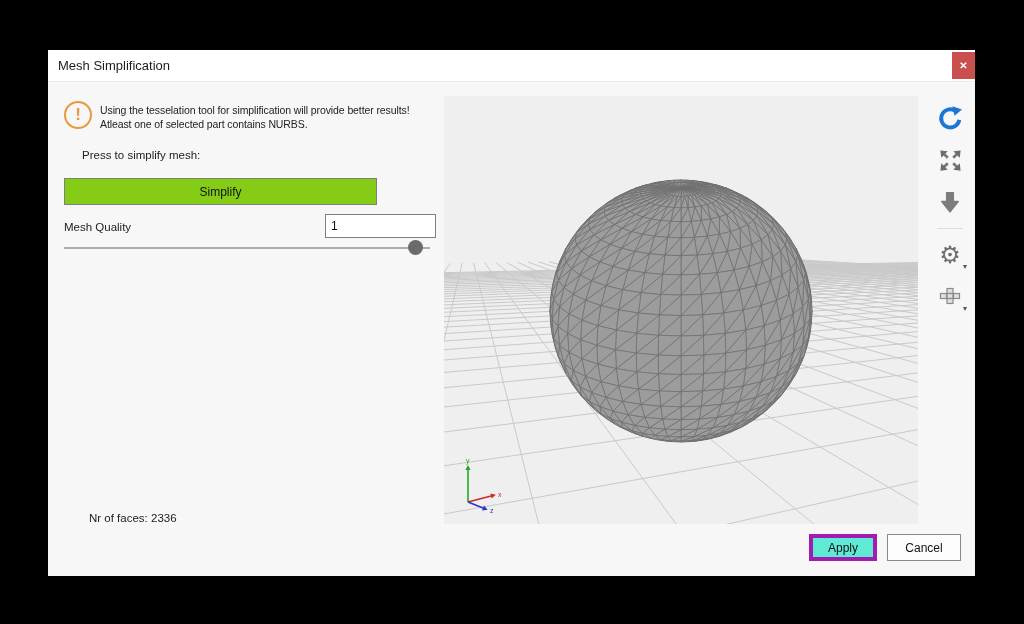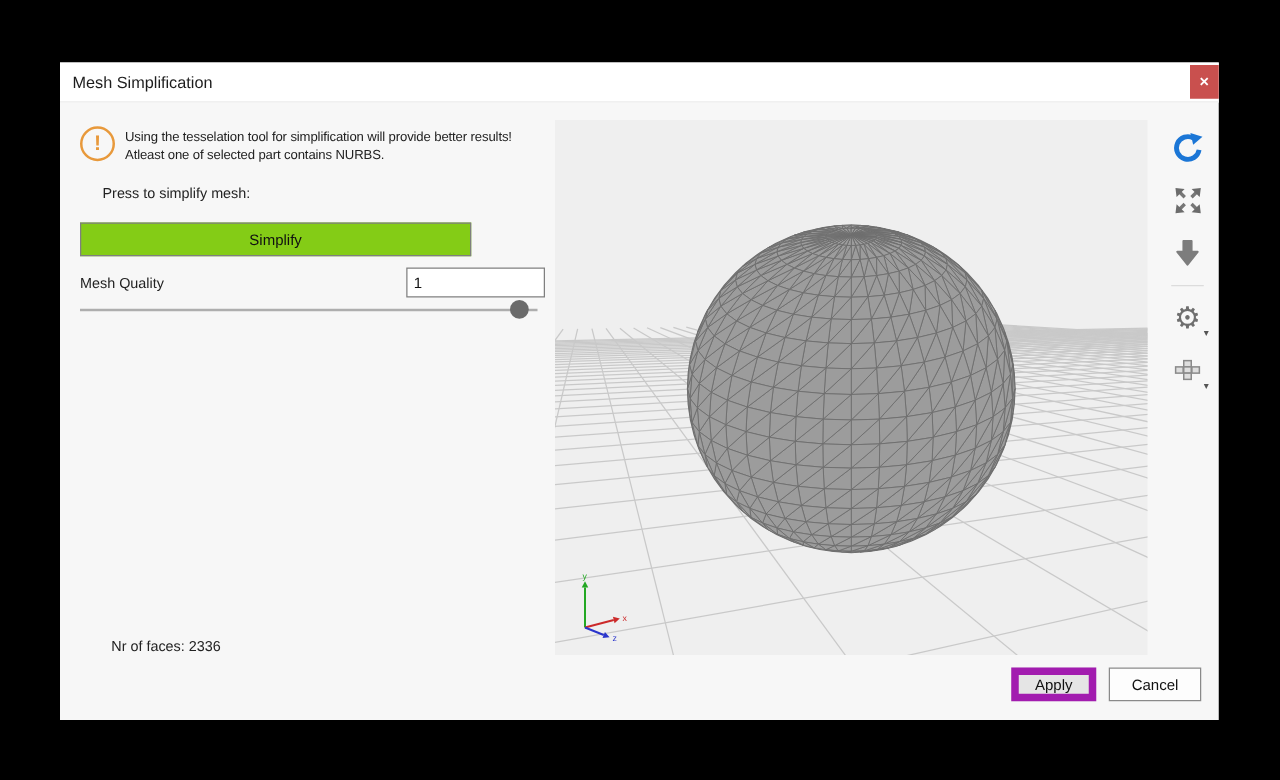--- a/index.html
+++ b/index.html
@@ -40,21 +40,21 @@
   
   .toolbar { position:absolute; left:880px; top:50px; width:44px;
              display:flex; flex-direction:column; align-items:center; }
   .tb-btn { width:36px; height:36px; display:flex; align-items:center;
             justify-content:center; cursor:pointer; position:relative; margin-bottom:6px; }
   .tb-divider { width:26px; height:1px; background:#dcdcdc; margin:2px 0 8px 0; }
   .tb-caret { position:absolute; right:1px; bottom:2px; font-size:8px; color:#555; }
   .gear-glyph { font-size:24px; color:#6f6f6f; line-height:1; }
   
   .apply-btn { position:absolute; left:761px; top:484px; width:68px; height:27px;
-               background:#e5e5e5; border:6px solid #a21caf; font-size:12px; color:#111;
+               background:#5eead4; border:4px solid #a21caf; font-size:12px; color:#111;
                display:flex; align-items:center; justify-content:center; cursor:pointer;
                font-family:inherit; }
   .cancel-btn { position:absolute; left:839px; top:484px; width:74px; height:27px;
                 background:#fdfdfd; border:1px solid #8a8a8a; font-size:12px; color:#111;
                 display:flex; align-items:center; justify-content:center; cursor:pointer;
                 font-family:inherit; }
 </style>
 </head>
 <body>
 

